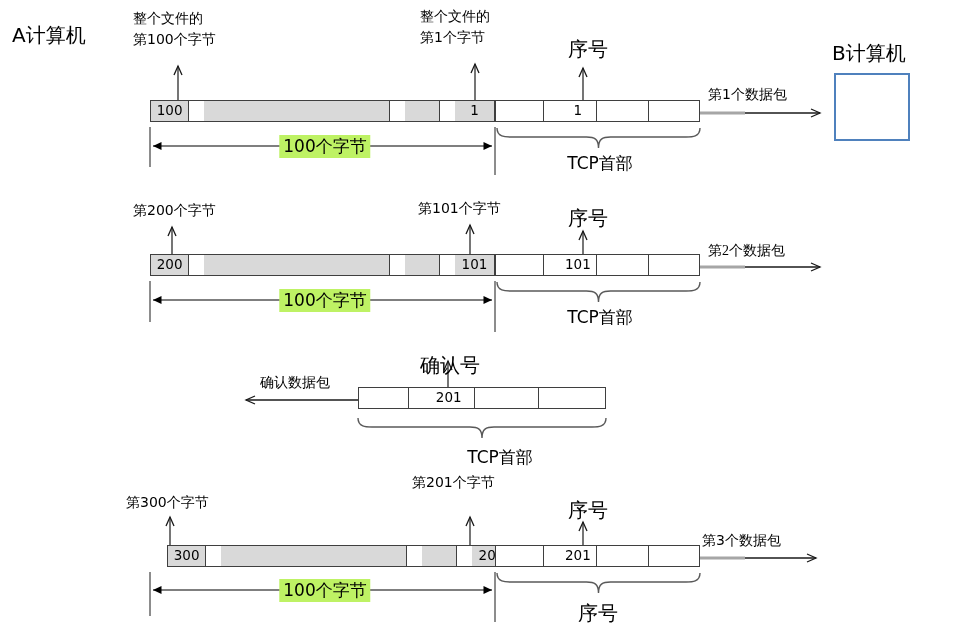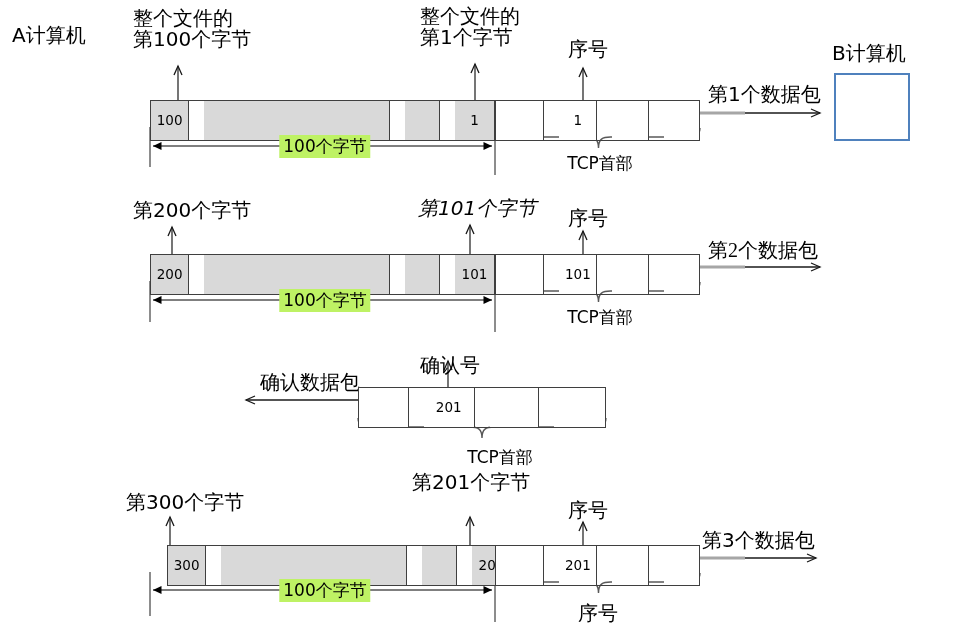--- a/index.html
+++ b/index.html
@@ -7,27 +7,27 @@
     --box-fill:#daeef3;
     --box-border:#4f81bd;
     --line:#3f3f3f;
     --brace:#595959;
   }
   *{box-sizing:border-box;}
   body{margin:0;background:#fff;font-family:"DejaVu Sans",sans-serif;color:#000;}
   #canvas{position:relative;width:954px;height:640px;background:#fff;overflow:hidden;}
   #wires{position:absolute;left:0;top:0;width:954px;height:640px;}
   .abs{position:absolute;}
-  .bar{position:absolute;display:flex;border:1px solid var(--line);height:41px;gap:15px;}
+  .bar{position:absolute;display:flex;border:1px solid var(--line);height:22px;gap:15px;}
   .cell{border-right:1px solid var(--line);display:flex;align-items:center;justify-content:center;
         font-size:13.5px;line-height:1;}
   .cell:last-child{border-right:none;}
   .data .cell{background:var(--data-fill);}
   .hdr .cell{background:#fff;}
-  .lbl{font-size:20px;line-height:21px;white-space:nowrap;}
+  .lbl{font-size:14px;line-height:21px;white-space:nowrap;}
   .seq{font-size:20px;white-space:nowrap;}
   .big{font-size:17px;white-space:nowrap;}
   .title{font-size:20px;white-space:nowrap;}
   .ctr{transform:translateX(-50%);}
   .measure{background:#bef264;padding:0 4px;}
   .compbox{border:2px solid var(--box-border);display:flex;align-items:center;justify-content:center;}
 </style>
 </head>
 <body>
 
@@ -109,21 +109,21 @@
     <div class="cell" style="width:49px;">1</div>
     <div class="cell" style="width:47px;"></div>
     <div class="cell" style="width:45px;"></div>
   </div>
 
   <div class="abs big measure ctr" style="left:325px;top:135px;">100个字节</div>
   <div class="abs big ctr" style="left:600px;top:152px;">TCP首部</div>
   <div class="abs lbl" style="left:708px;top:84px;">第1个数据包</div>
 
   <div class="abs lbl" style="left:133px;top:200px;">第200个字节</div>
-  <div class="abs lbl" style="left:418px;top:198px;font-style:italic;">第101个字节</div>
+  <div class="abs lbl" style="left:418px;top:198px;">第101个字节</div>
   <div class="abs seq" style="left:568px;top:205px;">序号</div>
 
   <div class="bar data" style="left:150px;top:254px;width:345px;">
     <div class="cell" style="width:44px;">200</div>
     <div class="cell" style="width:214px;"></div>
     <div class="cell" style="width:40px;"></div>
     <div class="cell" style="width:45px;">101</div>
   </div>
   <div class="bar hdr" style="left:495px;top:254px;width:205px;">
     <div class="cell" style="width:62px;"></div>

